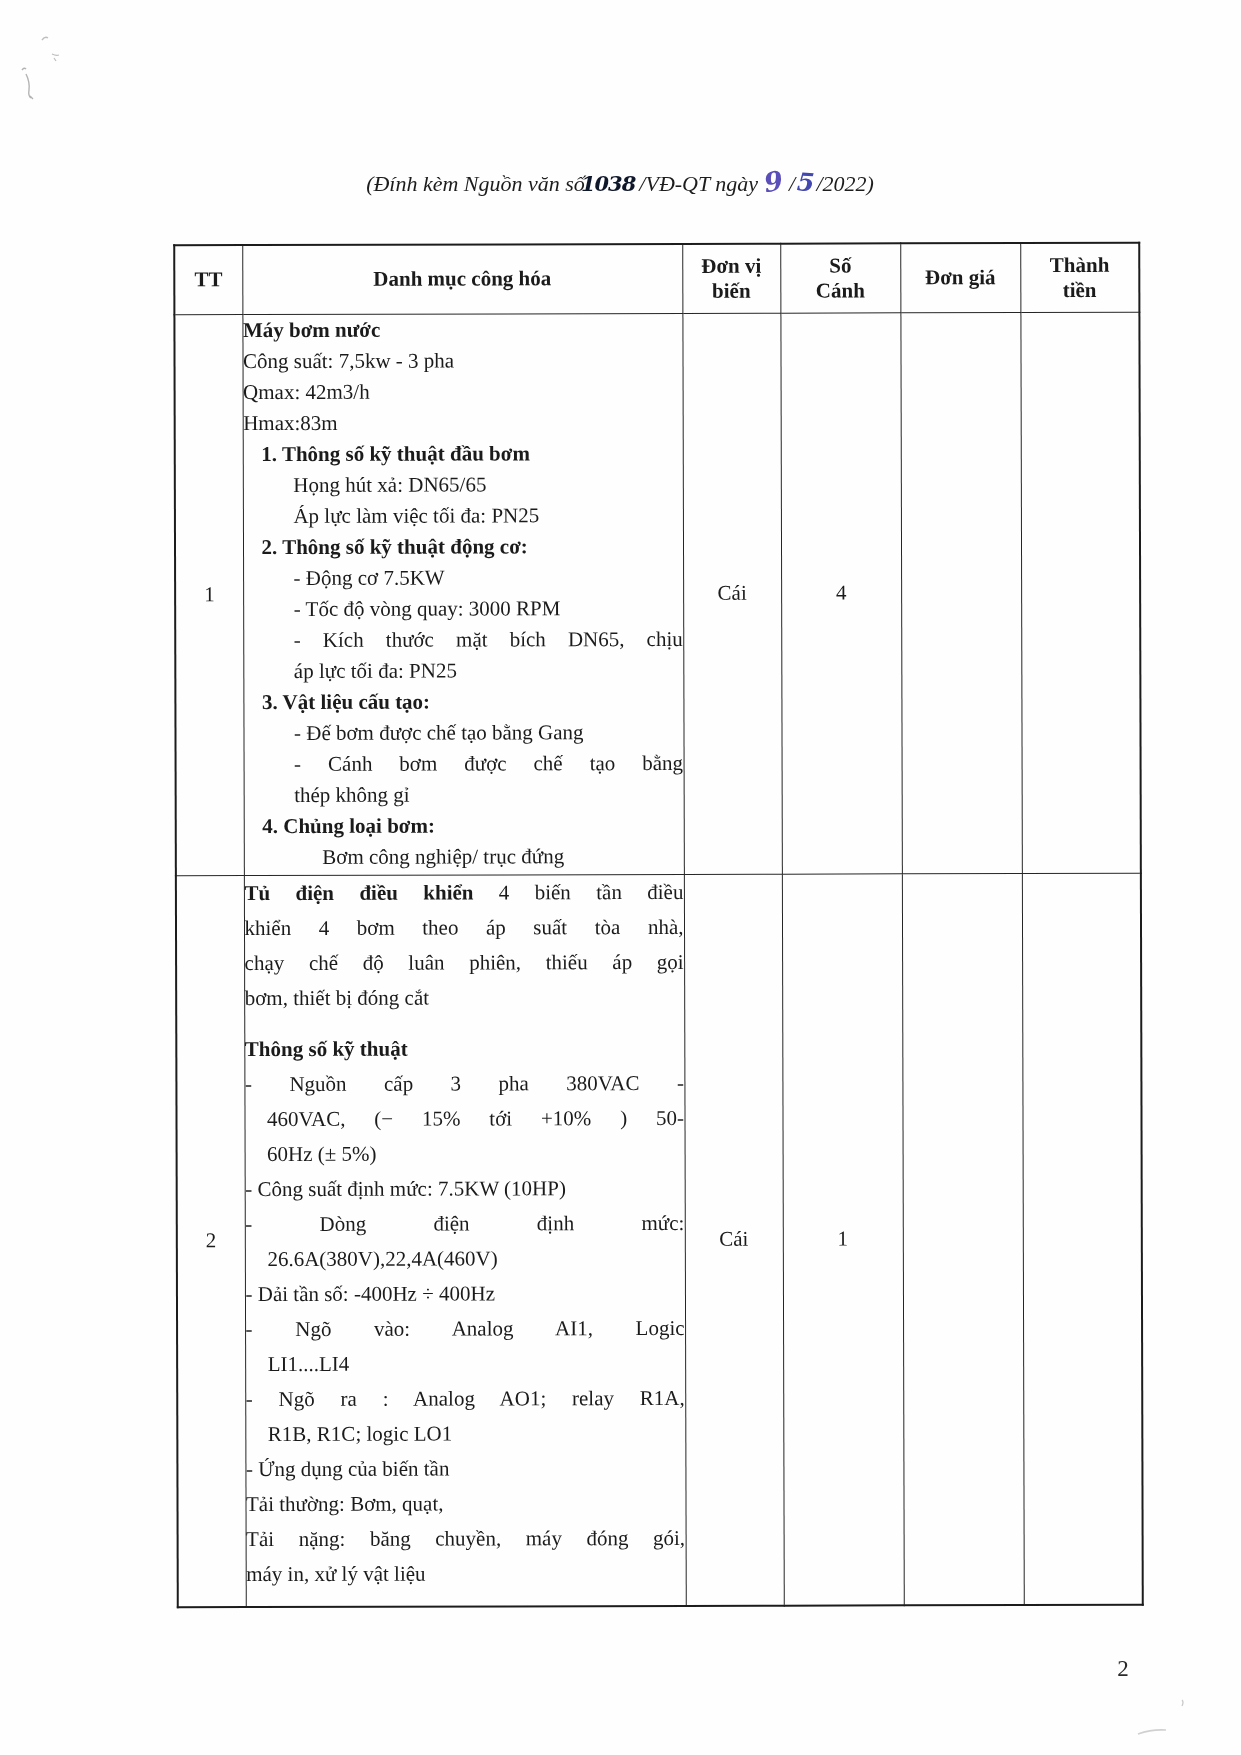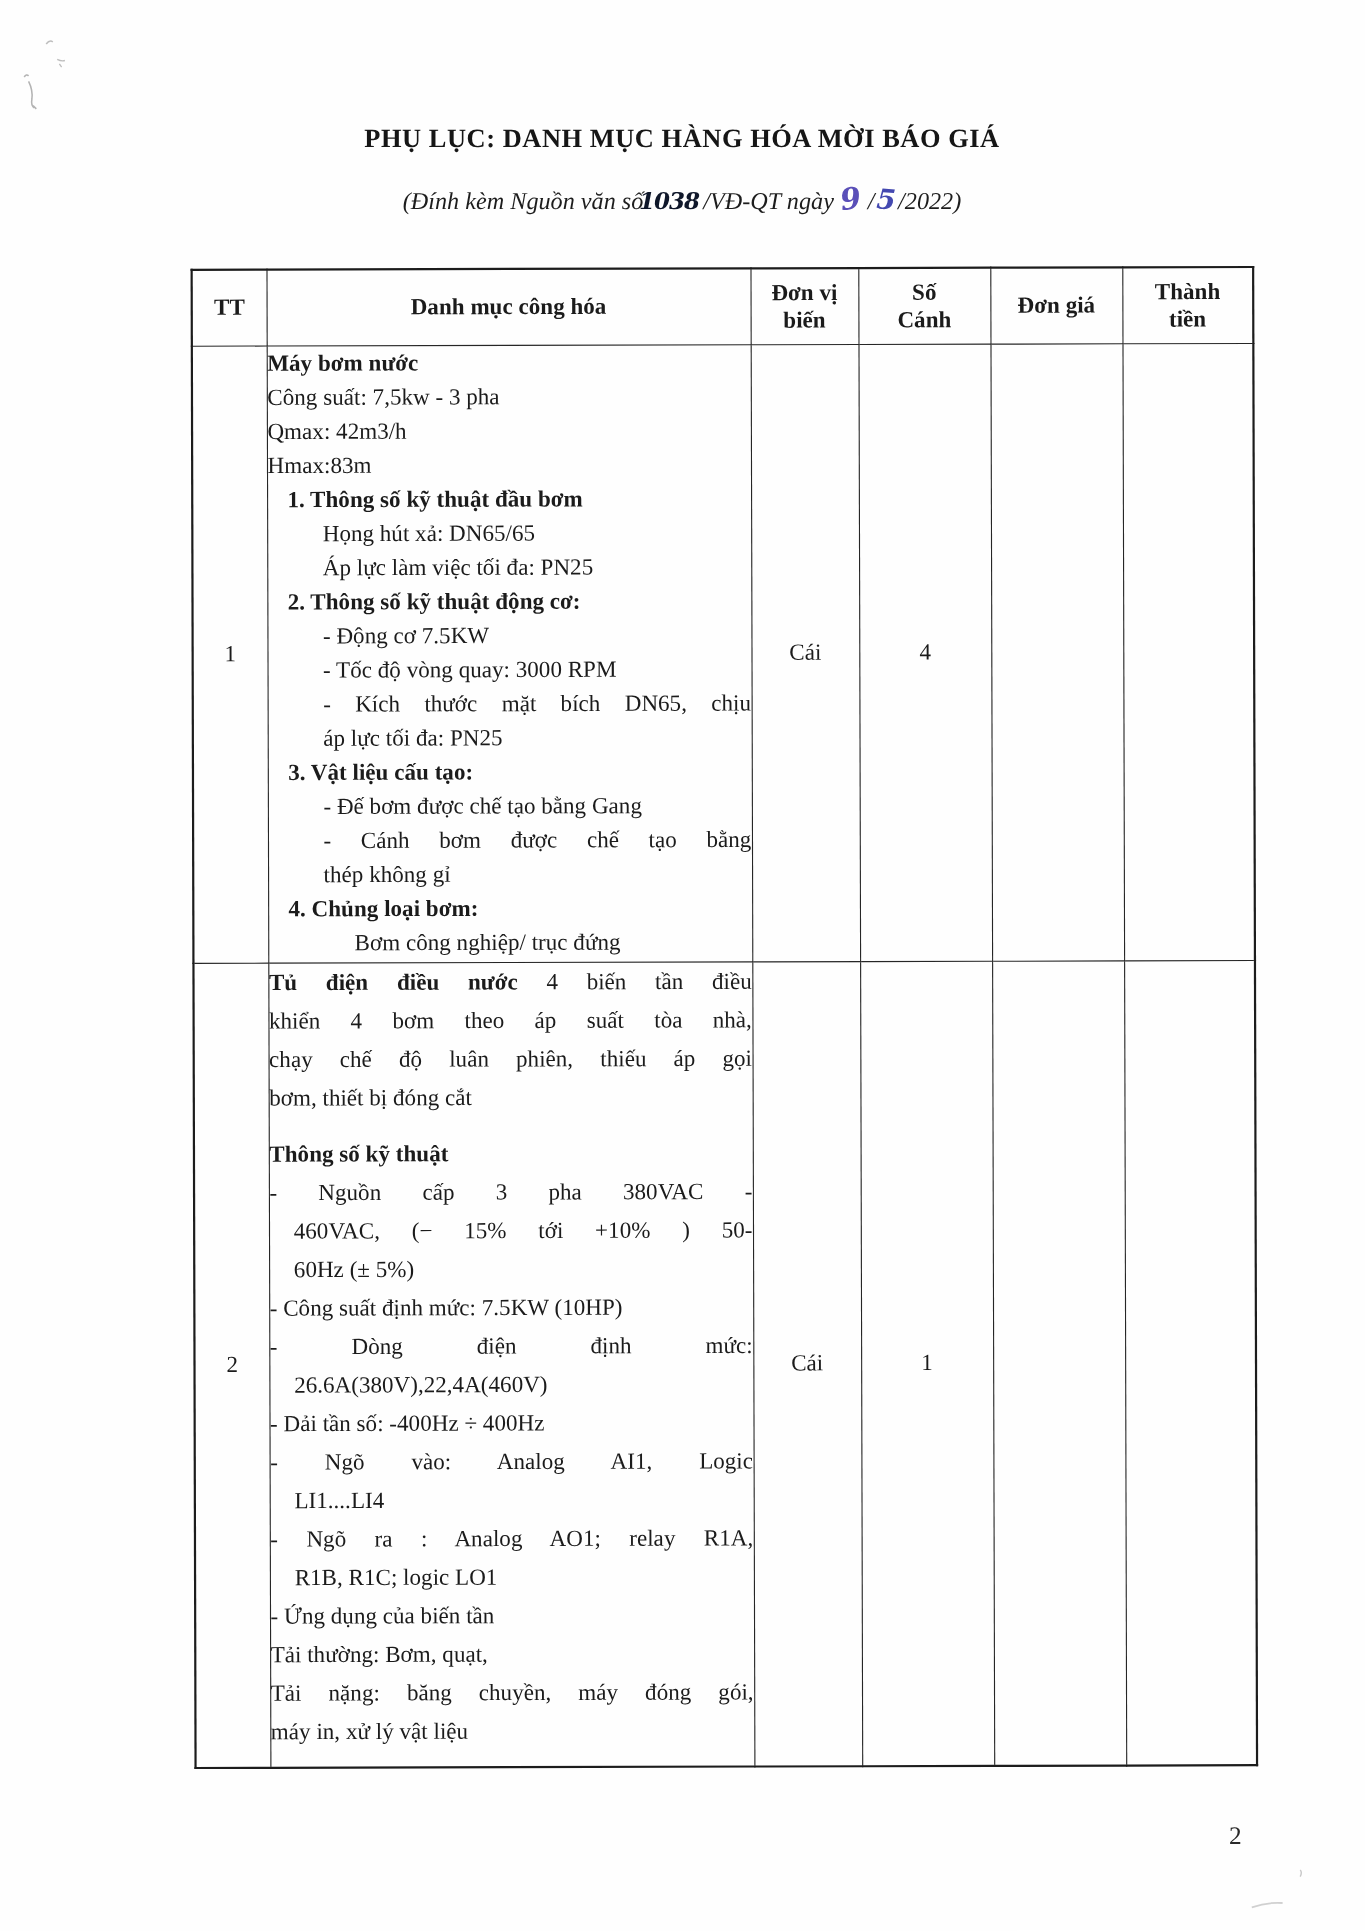--- a/index.html
+++ b/index.html
@@ -72,21 +72,20 @@
 <body>
 
 <div class="page">
 
   <svg class="pen-marks-tl" width="70" height="90" viewBox="0 0 70 90">
     <path d="M34 22 q3 -4 6 -2" stroke="#8a8a8a" stroke-width="1.4" fill="none"></path>
     <path d="M44 36 q4 2 7 1 M46 40 l2 3" stroke="#8a8a8a" stroke-width="1.2" fill="none"></path>
     <path d="M14 52 q2 -3 4 -1 M18 56 q4 8 3 16 q-1 6 2 8 M22 78 l3 3" stroke="#777" stroke-width="1.4" fill="none"></path>
   </svg>
 
-  <div class="doc-title">PHỤ LỤC: DANH MỤC HÀNG HÓA MỜI BÁO GIÁ</div>
 
   <div class="doc-subtitle">
     <span>(Đính kèm Nguồn văn số</span><span class="hw hw-no">1038</span><span>/VĐ-QT ngày</span><span class="hw hw-day">9</span><span>/</span><span class="hw hw-month">5</span><span>/2022)</span>
   </div>
 
   <table class="quote">
     <colgroup>
       <col style="width:68px">
         <col style="width:440px">
         <col style="width:98px">
@@ -129,21 +128,21 @@
             <div class="ln s2">Bơm công nghiệp/ trục đứng</div>
           </td>
         <td class="unit-cell">Cái</td>
         <td class="qty-cell">4</td>
         <td></td>
         <td></td>
       </tr>
       <tr class="r2">
         <td class="tt-cell">2</td>
         <td class="content-cell">
-            <div class="ln j"><b>Tủ điện điều nước</b> 4 biến tần điều</div>
+            <div class="ln j"><b>Tủ điện điều khiển</b> 4 biến tần điều</div>
             <div class="ln j">khiển 4 bơm theo áp suất tòa nhà,</div>
             <div class="ln j">chạy chế độ luân phiên, thiếu áp gọi</div>
             <div class="ln">bơm, thiết bị đóng cắt</div>
             <div class="ln gap b">Thông số kỹ thuật</div>
             <div class="ln j">- Nguồn cấp 3 pha 380VAC -</div>
             <div class="ln c j">460VAC, (− 15% tới +10% ) 50-</div>
             <div class="ln c">60Hz (± 5%)</div>
             <div class="ln">- Công suất định mức: 7.5KW (10HP)</div>
             <div class="ln j">- Dòng điện định mức:</div>
             <div class="ln c">26.6A(380V),22,4A(460V)</div>

